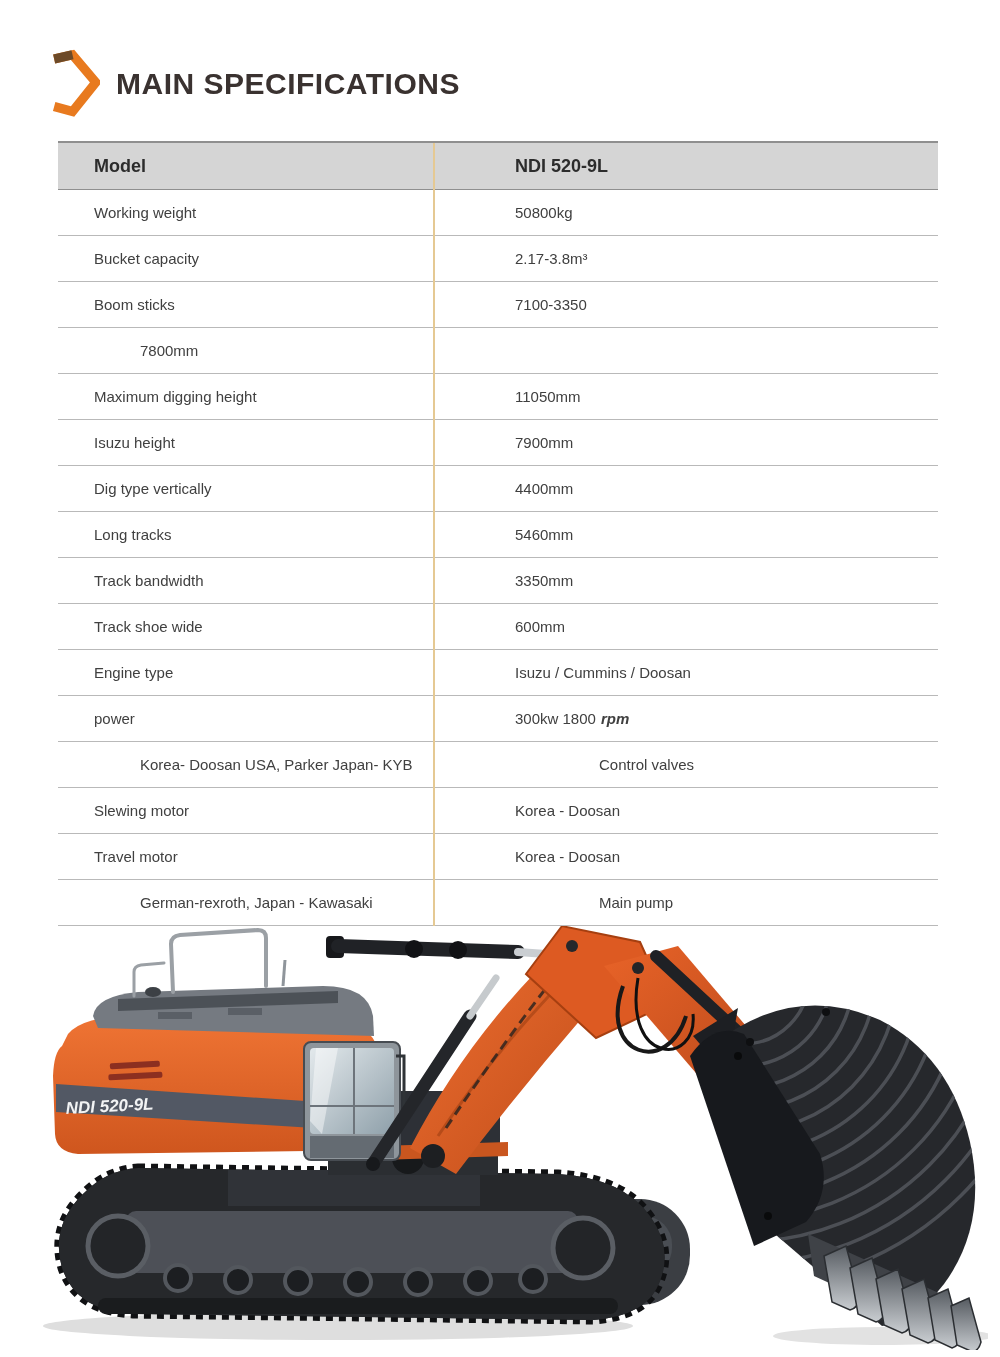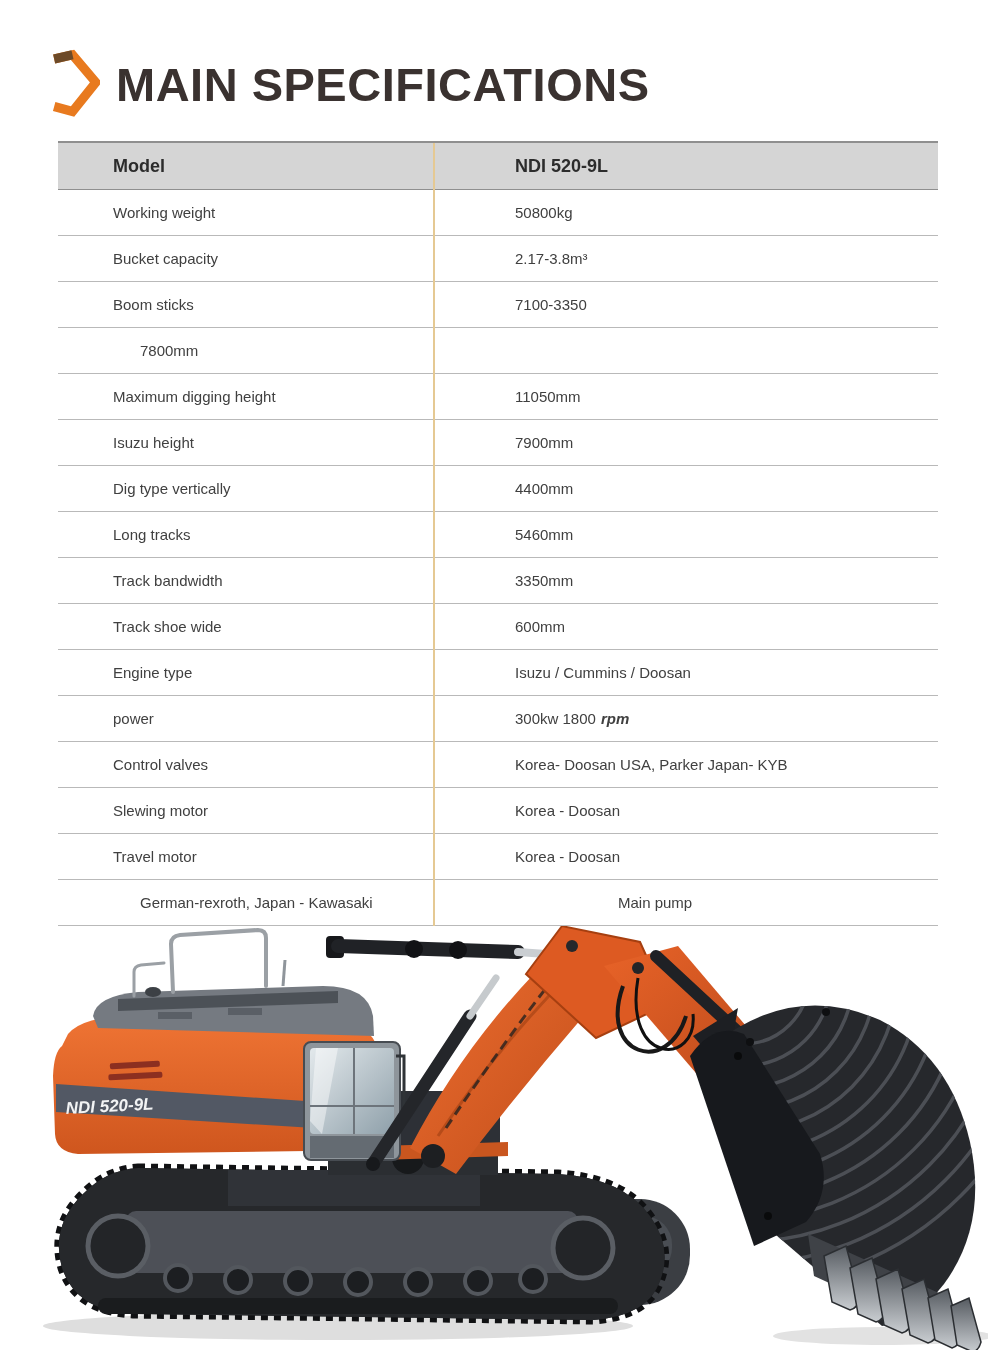--- a/index.html
+++ b/index.html
@@ -3,37 +3,37 @@
 <meta charset="utf-8">
 <style>
   html,body{margin:0;padding:0;}
   body{
     width:1000px;height:1357px;position:relative;background:#ffffff;
     font-family:"Liberation Sans",sans-serif;overflow:hidden;
   }
   
   .header-block{position:absolute;left:50px;top:48px;display:flex;align-items:center;gap:16px;}
   .title-icon{width:50px;height:72px;flex:0 0 auto;}
-  .page-title{font-size:47px;font-weight:800;color:#3a3230;letter-spacing:.5px;line-height:1;}
+  .page-title{font-size:30px;font-weight:800;color:#3a3230;letter-spacing:.5px;line-height:1;}
   
   .spec-table{
     position:absolute;left:58px;top:141px;width:880px;
     border-top:2px solid #8f8f8f;
   }
   .t-row{
     display:flex;align-items:center;height:45px;
     border-bottom:1px solid #b9b9b9;
     font-size:15px;color:#404040;position:relative;z-index:1;
   }
   .t-row.header-row{
     height:46px;background:#d5d5d5;border-bottom:1px solid #8f8f8f;
     font-size:18px;font-weight:bold;color:#2c2c2c;
   }
   .cell{box-sizing:border-box;white-space:nowrap;}
-  .cell-label{width:375px;padding-left:55px;}
+  .cell-label{width:375px;padding-left:36px;}
   .cell-value{flex:1;padding-left:82px;}
   .val-bold{font-weight:bold;margin-left:5px;font-style:italic;}
   .col-divider{
     position:absolute;left:375px;top:0;bottom:0;width:2px;
     background:#e5c993;z-index:2;
   }
   
   .machine-wrap{position:absolute;left:38px;top:916px;width:950px;height:434px;}
 </style>
 </head>
@@ -157,25 +157,25 @@
   <div class="t-row">
     <div class="cell cell-label">
       <span>power</span>
     </div>
     <div class="cell cell-value">
       <span>300kw 1800</span><span class="val-bold">rpm</span>
     </div>
   </div>
 
   <div class="t-row">
+    <div class="cell cell-value">
+      <span>Korea- Doosan USA, Parker Japan- KYB</span>
+    </div>
     <div class="cell cell-label">
       <span>Control valves</span>
-    </div>
-    <div class="cell cell-value">
-      <span>Korea- Doosan USA, Parker Japan- KYB</span>
     </div>
   </div>
 
   <div class="t-row">
     <div class="cell cell-label">
       <span>Slewing motor</span>
     </div>
     <div class="cell cell-value">
       <span>Korea - Doosan</span>
     </div>

